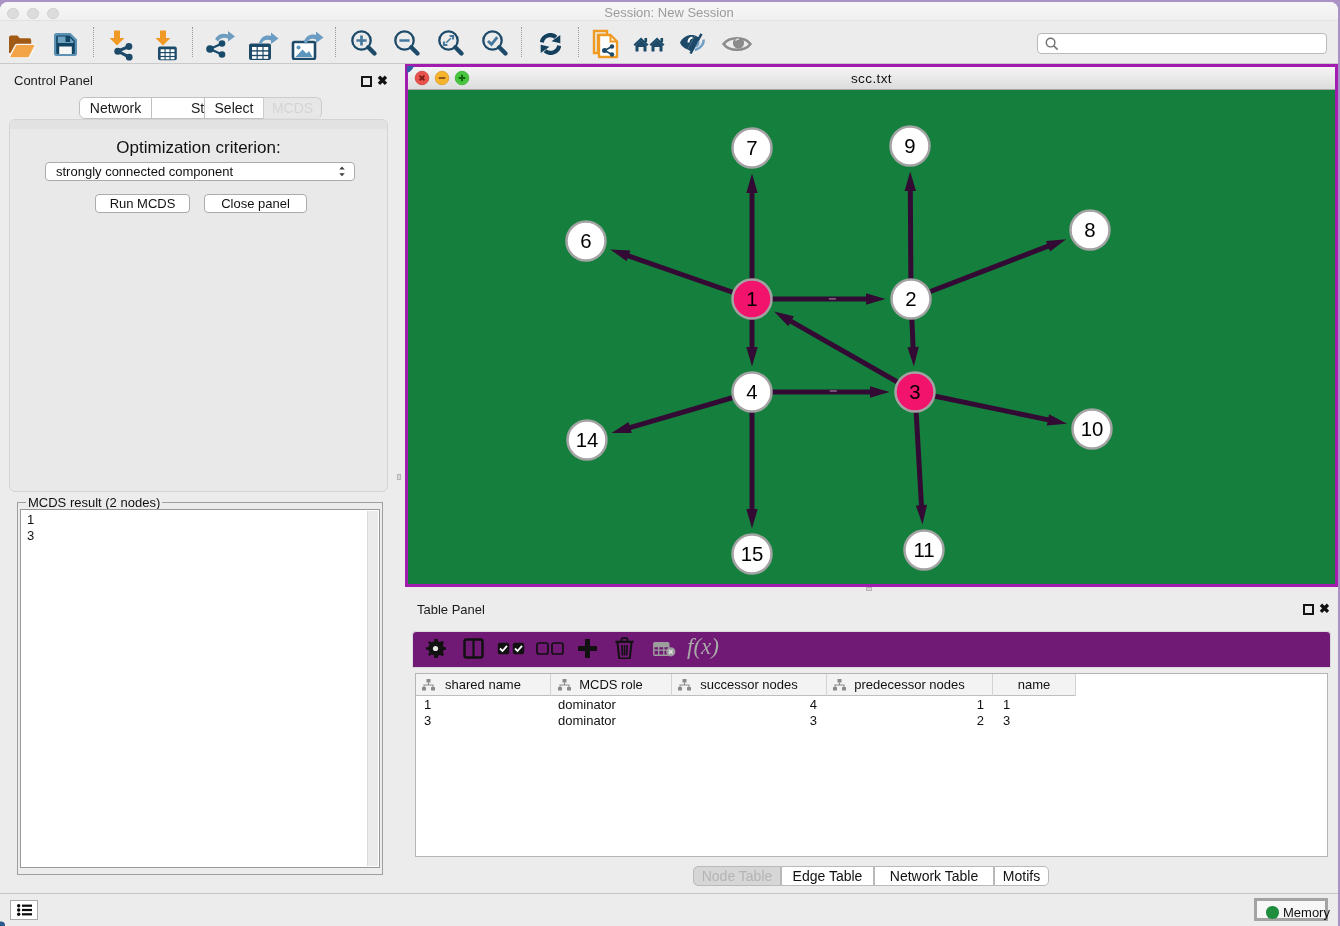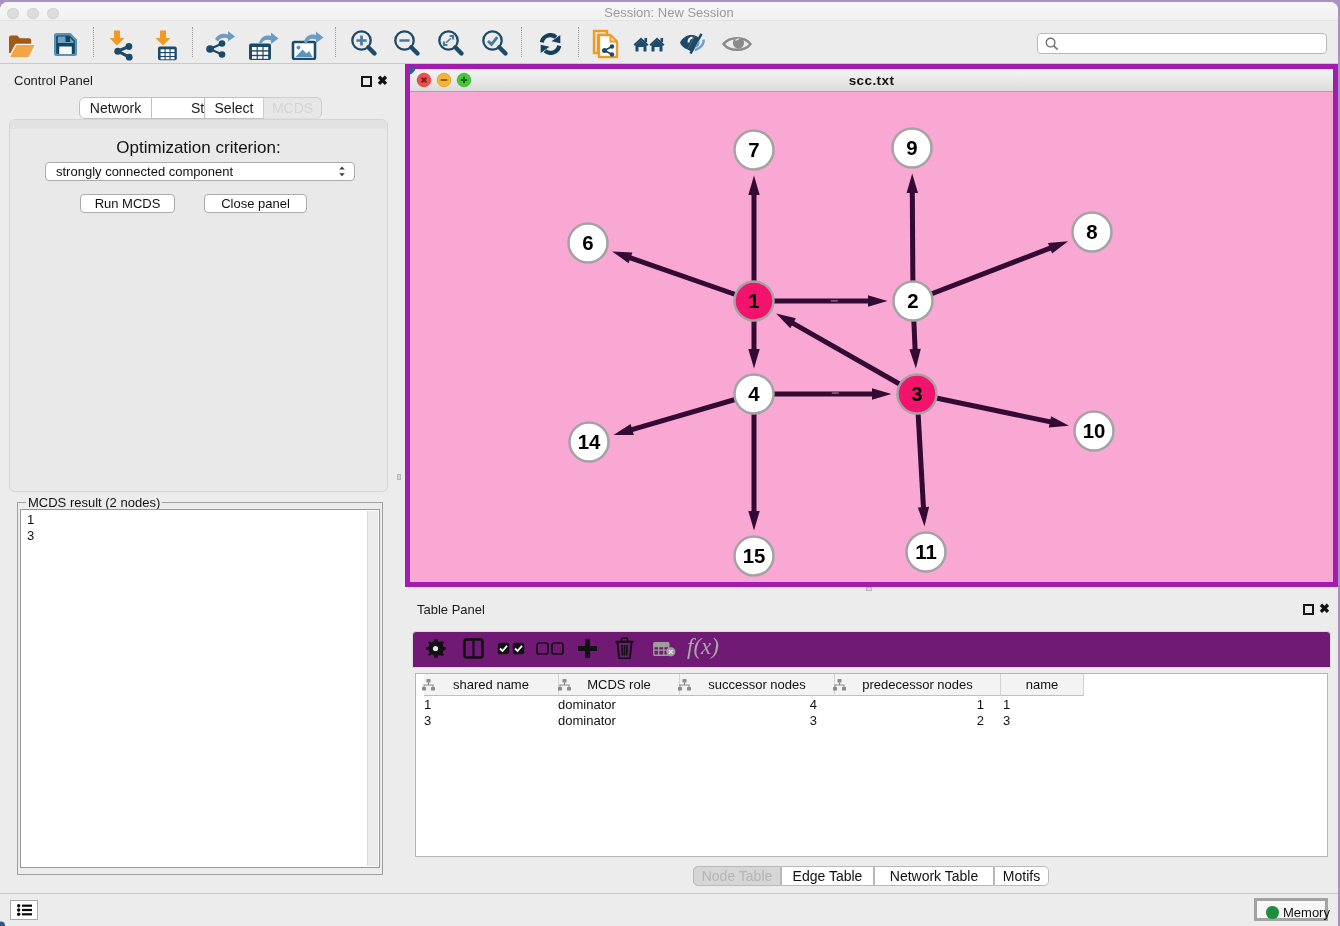--- a/index.html
+++ b/index.html
@@ -39,31 +39,31 @@
   .btn { position:absolute; top:74px; height:19px; background:#fff; border:1px solid #ababab;
          border-radius:4px; font-size:13px; text-align:center; line-height:17px; color:#111; }
   .fieldset { position:absolute; left:17px; top:437px; width:366px; height:373px;
               border:1px solid #9f9f9f; }
   .fieldset-legend { position:absolute; left:8px; top:-8px; background:#ececec; padding:0 2px;
                     font-size:13px; color:#111;text-align:right; }
   .fs-white { position:absolute; left:2px; top:6px; width:360px; height:359px; background:#fff;
               border:1px solid #989898; font-size:13px; color:#111; }
   
   .netwin { position:absolute; left:405px; top:62px; width:933px; height:523px;
-            border:5px solid #a21caf; background:#f9a8d4;font-weight:bold; }
+            border:3px solid #a21caf; background:#15803d; }
   .netbar { position:absolute; left:0; top:0; width:100%; height:23px;
             background:linear-gradient(#f5f5f5,#dcdcdc); border-bottom:1px solid #a5a5a5; }
   .net-title { position:absolute; top:4px; width:100%; text-align:center; font-size:13.5px; letter-spacing:0.4px; color:#111; }
   
   .tpanel { position:absolute; left:405px; top:595px; width:933px; height:296px; background:#ececec; }
   .tp-toolbar { position:absolute; left:7px; top:34px; width:919px; height:37px;
                 background:#701a75; border:1px solid #dadada; border-radius:4px 4px 0 0; }
   .tp-table { position:absolute; left:10px; top:76px; width:913px; height:184px;
               background:#fff; border:1px solid #b5b5b5; }
-  .th-row { position:absolute; left:8px; top:0; height:22px; background:#f3f3f3;
+  .th-row { position:absolute; left:0; top:0; height:22px; background:#f3f3f3;
             border-bottom:1px solid #bfbfbf; }
   .th-cell { position:absolute; top:0; height:22px; border-right:1px solid #d3d3d3;
              font-size:13px; color:#111; text-align:center; line-height:22px; }
   .td { position:absolute; font-size:13px; color:#111; }
   .btabs { position:absolute; top:269px; }
   .btab { position:absolute; height:20px; background:#fff; border:1px solid #b9b9b9;
           font-size:14px; color:#111; text-align:center; line-height:19px; }
   
   .statusbar { position:absolute; left:0; top:891px; width:100%; height:33px;
                background:#ececec; border-top:1px solid #c6c6c6; }
@@ -251,21 +251,21 @@
     <div class="tab" style="left:204px;width:60px;border-radius:0;">Select</div>
     <div class="tab" style="left:263px;width:59px;background:#e7e7e7;color:#d4d4d4;border-color:#cccccc;border-bottom-color:#e0e0e0;border-radius:0 6px 6px 0;">MCDS</div>
     <div class="cp-content">
         <div style="position:absolute;left:0;top:0;width:100%;height:9px;background:#e2e2e2;border-radius:6px 6px 0 0;"></div>
       <div class="opt-label">Optimization criterion:</div>
       <div class="selectbox">strongly connected component
         <svg width="10" height="13" style="position:absolute;right:7px;top:2px;" viewBox="0 0 10 15">
           <path d="M1.8 5.2 L5 1.6 L8.2 5.2 Z" fill="#3c3c3c"></path>
           <path d="M1.8 9.4 L5 13 L8.2 9.4 Z" fill="#3c3c3c"></path>
         </svg></div>
-      <div class="btn" style="left:70px;width:95px;">Run MCDS</div>
+      <div class="btn" style="left:85px;width:95px;">Run MCDS</div>
       <div class="btn" style="left:194px;width:103px;">Close panel</div>
     </div>
     <div class="fieldset">
       <div class="fieldset-legend">MCDS result (2 nodes)</div>
       <div class="fs-white">
           <div style="padding:2px 0 0 6px;line-height:16px;">1<br>3</div>
           <div style="position:absolute;right:1px;top:1px;width:11px;height:355px;background:#ebebeb;border-left:1px solid #dadada;"></div>
         </div>
     </div>
   </div>

